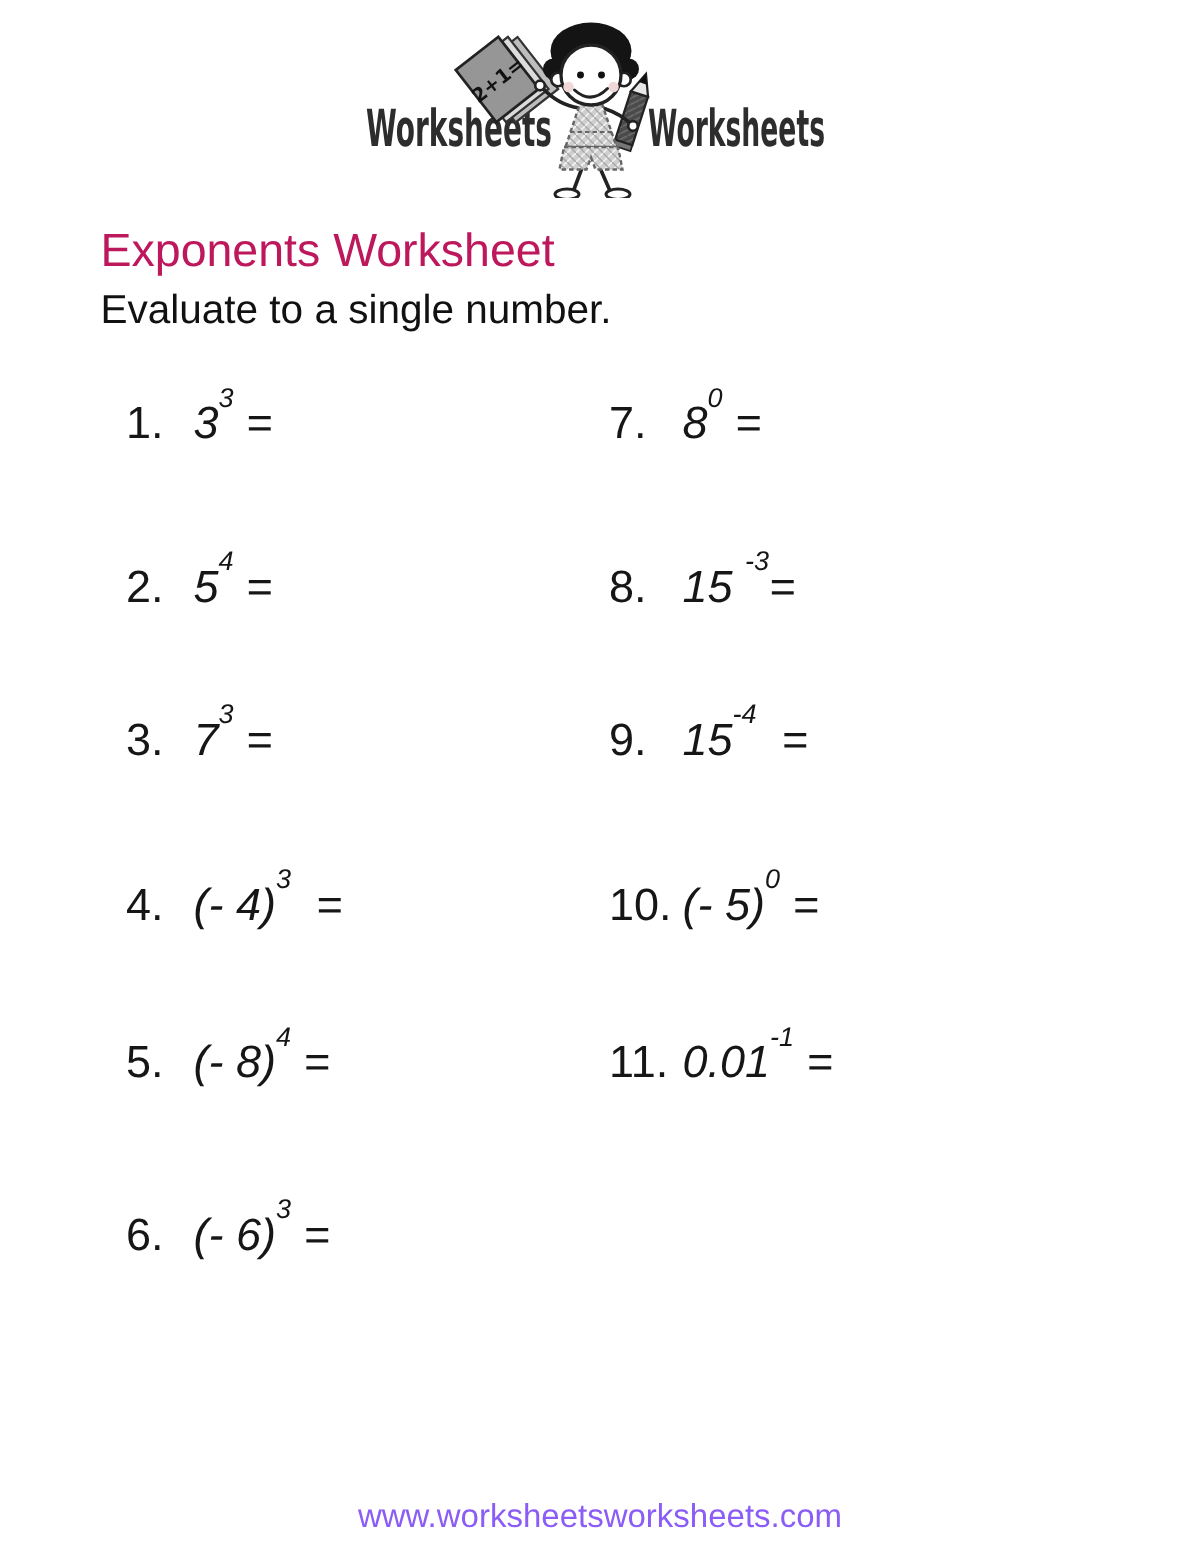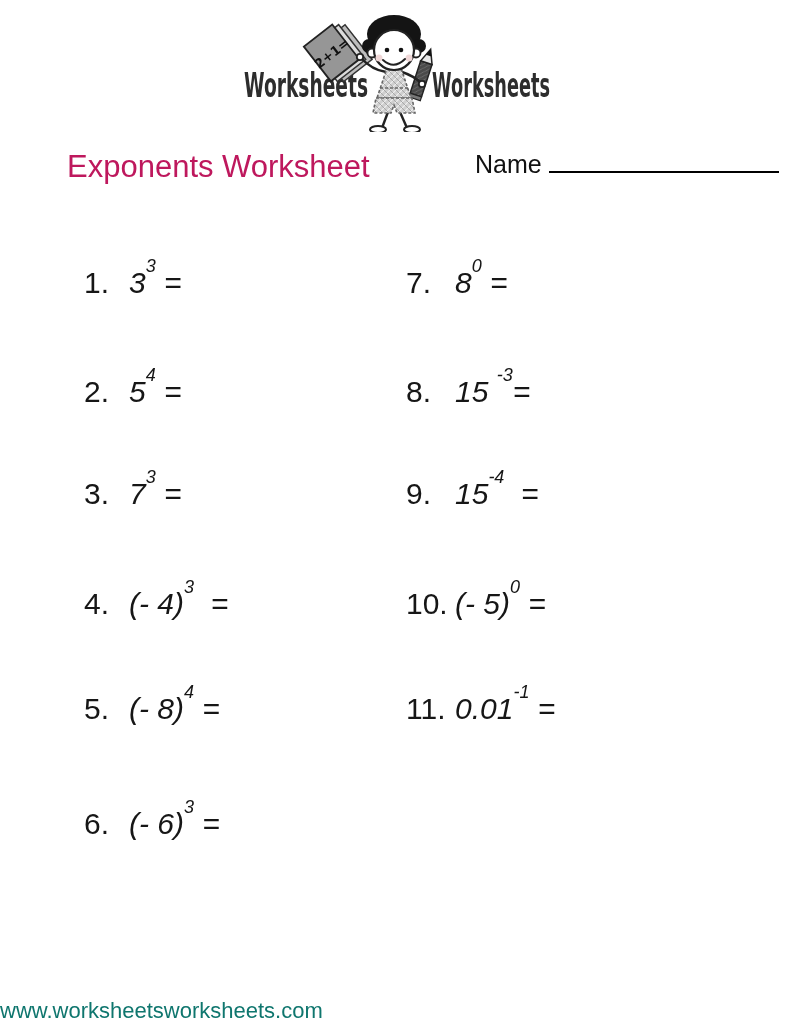--- a/index.html
+++ b/index.html
@@ -40,21 +40,21 @@
   .t1 { top:268px; } .t2 { top:377px; } .t3 { top:479px; }
   .t4 { top:589px; } .t5 { top:694px; } .t6 { top:809px; }
   .expr { white-space:pre;font-style:italic; }
   .expr sup {
     font-size:18px; line-height:0; position:relative; top:-10px;
     white-space:pre;
   }
   
   .footer {
     position:absolute; left:0; top:998px; width:100%;
-    text-align:left; font-size:22px; color:#0f766e;
+    text-align:center; font-size:22px; color:#8b5cf6;
   }
 </style>
 </head>
 <body>
 
 <div id="page">
 
   <svg id="logo" width="344" height="126" viewBox="0 0 344 126">
     <defs>
       <pattern id="hatch" patternUnits="userSpaceOnUse" width="6" height="6">
@@ -110,25 +110,22 @@
       <circle cx="159" cy="44" r="2.3" fill="#111"></circle>
       <circle cx="173" cy="44" r="2.3" fill="#111"></circle>
       <circle cx="151" cy="52" r="3.5" fill="#f0d8d8"></circle>
       <circle cx="181" cy="52" r="3.5" fill="#f0d8d8"></circle>
       <path d="M155,54 Q166,64 177,53" fill="none" stroke="#222" stroke-width="2" stroke-linecap="round"></path>
     </g>
   </svg>
 
   <div class="title">Exponents Worksheet</div>
 
-  <div class="name-row">
-    <span>Name</span>
-    <span class="name-line"></span>
-  </div>
 
+  <div class="instructions">Evaluate to a single number.</div>
 
   <div class="row c1 t1">
     <span class="num">1.</span>
     <span class="expr"><span>3</span><sup>3</sup><span> =</span></span>
   </div>
   <div class="row c1 t2">
     <span class="num">2.</span>
     <span class="expr"><span>5</span><sup>4</sup><span> =</span></span>
   </div>
   <div class="row c1 t3">

